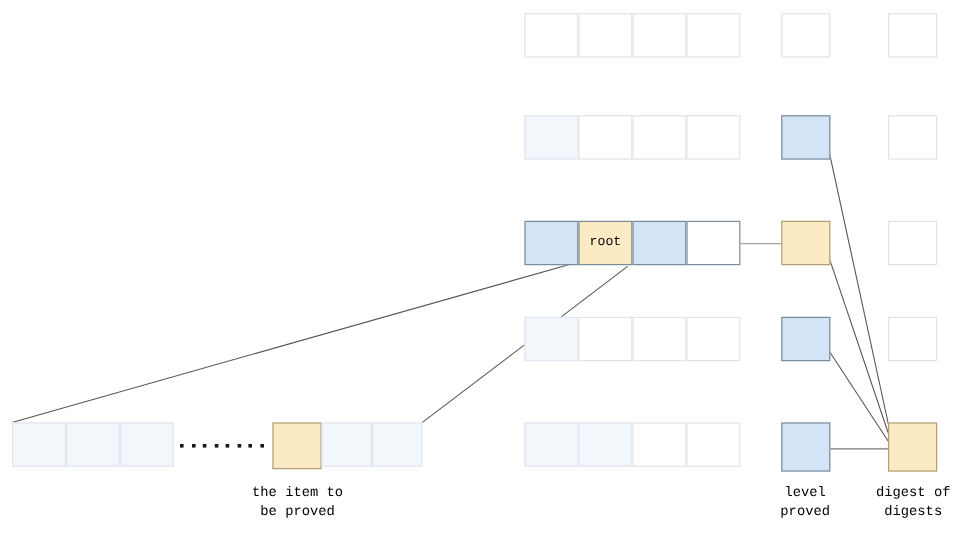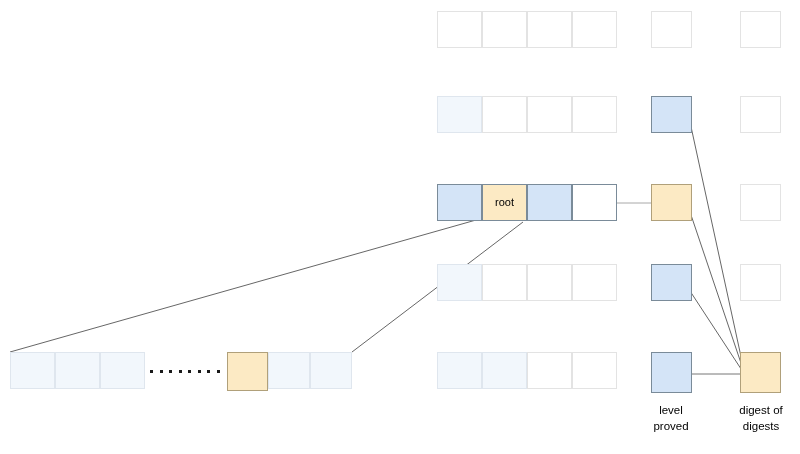--- a/index.html
+++ b/index.html
@@ -13,20 +13,21 @@
     position: relative;
     overflow: hidden;
     font-family: "Liberation Sans", sans-serif;
   }
   #stage {
     position: absolute;
     left: 0;
     top: 0;
     width: 792px;
     height: 454px;
+    font-family: Liberation Mono, monospace;
   }
   svg.lines {
     position: absolute;
     left: 0;
     top: 0;
     width: 800px;
     height: 454px;
     pointer-events: none;
   }
   .cell {
@@ -134,18 +135,20 @@
       <span class="dot"></span>
       <span class="dot"></span>
       <span class="dot"></span>
       <span class="dot"></span>
     </div>
 
   <div class="cell" style="left: 227px; top: 352px; width: 41px; height: 39px; background: rgb(252, 234, 196); border: 1px solid rgb(176, 160, 122);"></div>
   <div class="cell" style="left: 268px; top: 352px; width: 42px; height: 37px; background: rgb(242, 247, 252); border: 1px solid rgb(223, 230, 238);"></div>
   <div class="cell" style="left: 310px; top: 352px; width: 42px; height: 37px; background: rgb(242, 247, 252); border: 1px solid rgb(223, 230, 238);"></div>
 
+  <div class="caption" style="left:198px;top:403px;width:100px;">the item to
+be proved</div>
   <div class="caption" style="left:631px;top:403px;width:80px;">level
 proved</div>
   <div class="caption" style="left:717px;top:403px;width:88px;">digest of
 digests</div>
 
 </div>
 
 </body></html>

